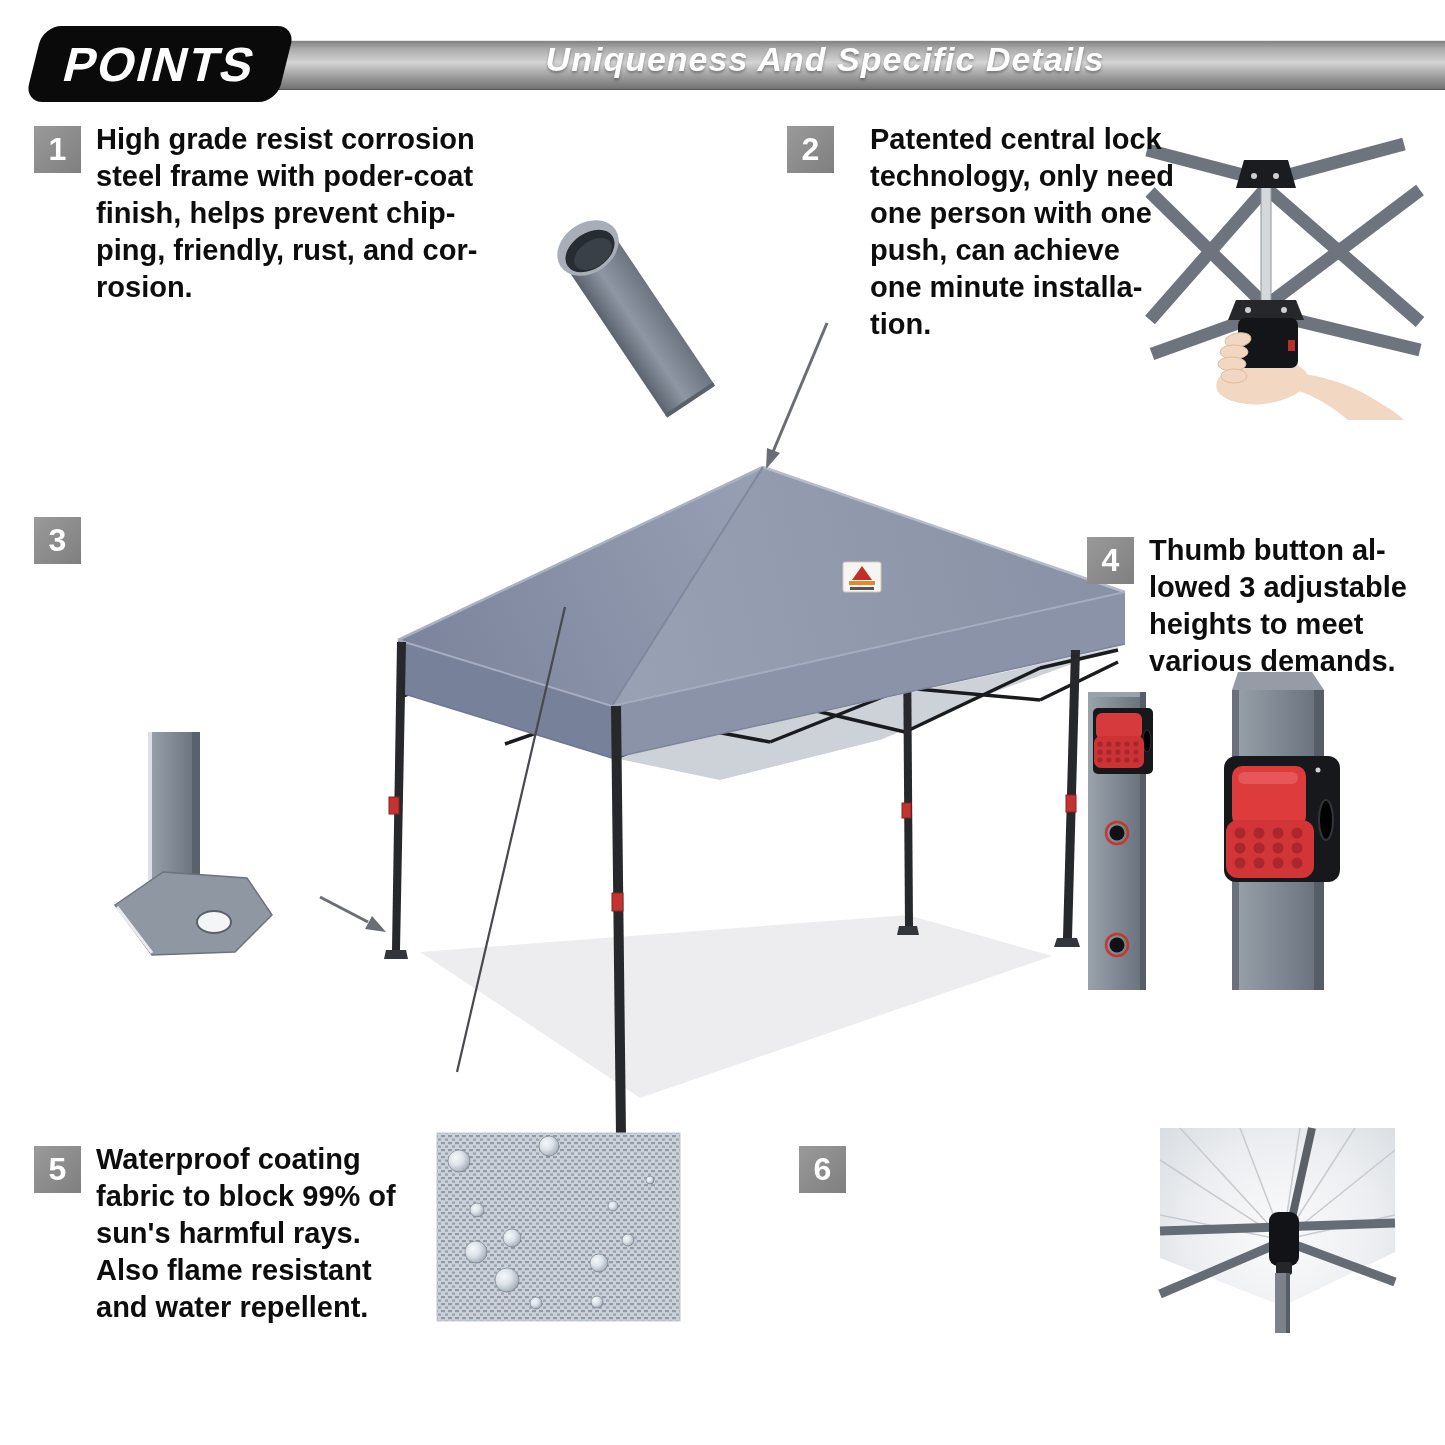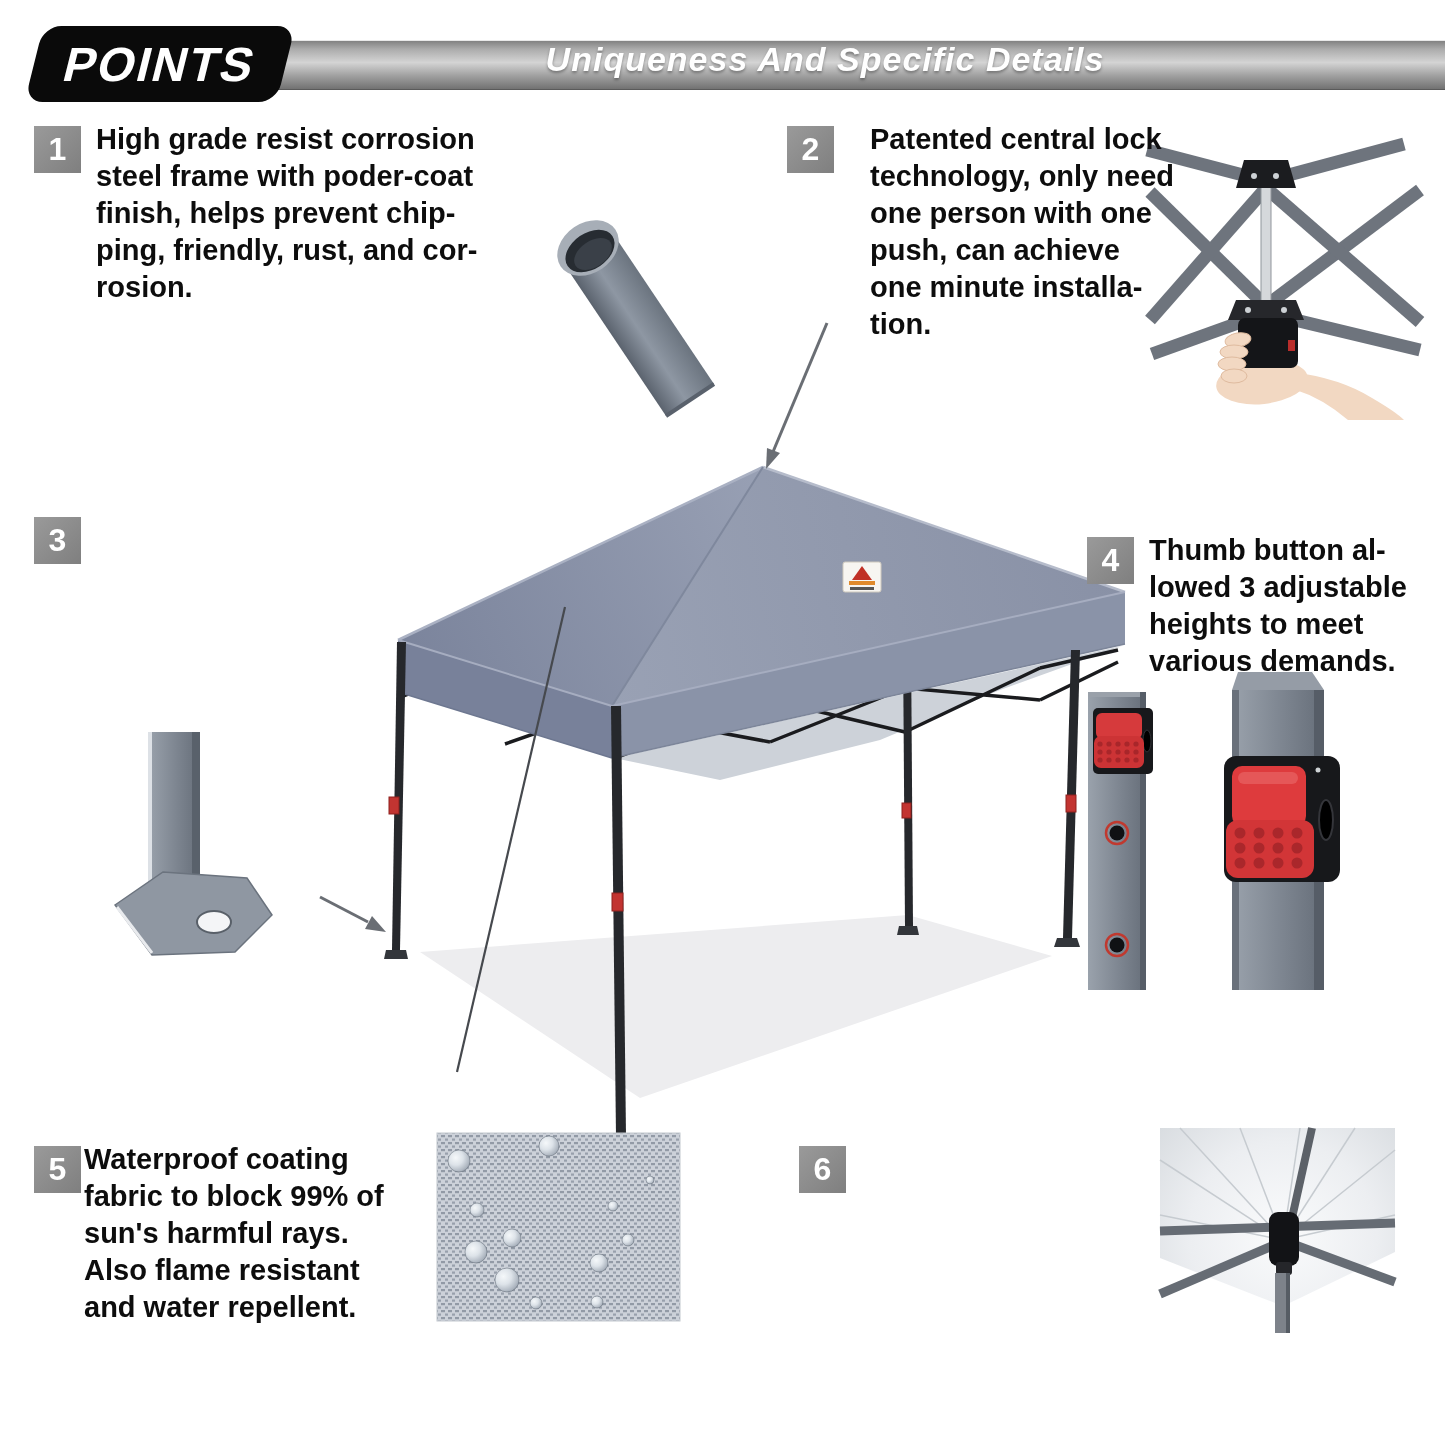--- a/index.html
+++ b/index.html
@@ -287,21 +287,21 @@
 
   <div class="num" style="left:34px;top:517px;">3</div>
 
   <div class="num" style="left:1087px;top:537px;">4</div>
   <div class="pt-text" style="left:1149px;top:532px;width:300px;">Thumb button al-
 lowed 3 adjustable
 heights to meet
 various demands.</div>
 
   <div class="num" style="left:34px;top:1146px;">5</div>
-  <div class="pt-text" style="left:84px;top:1141px;width:340px;">Waterproof coating
+  <div class="pt-text" style="left:96px;top:1141px;width:340px;">Waterproof coating
 fabric to block 99% of
 sun's harmful rays.
 Also flame resistant
 and water repellent.</div>
 
   <div class="num" style="left:799px;top:1146px;">6</div>
 
 </div>
 
 </body></html>

